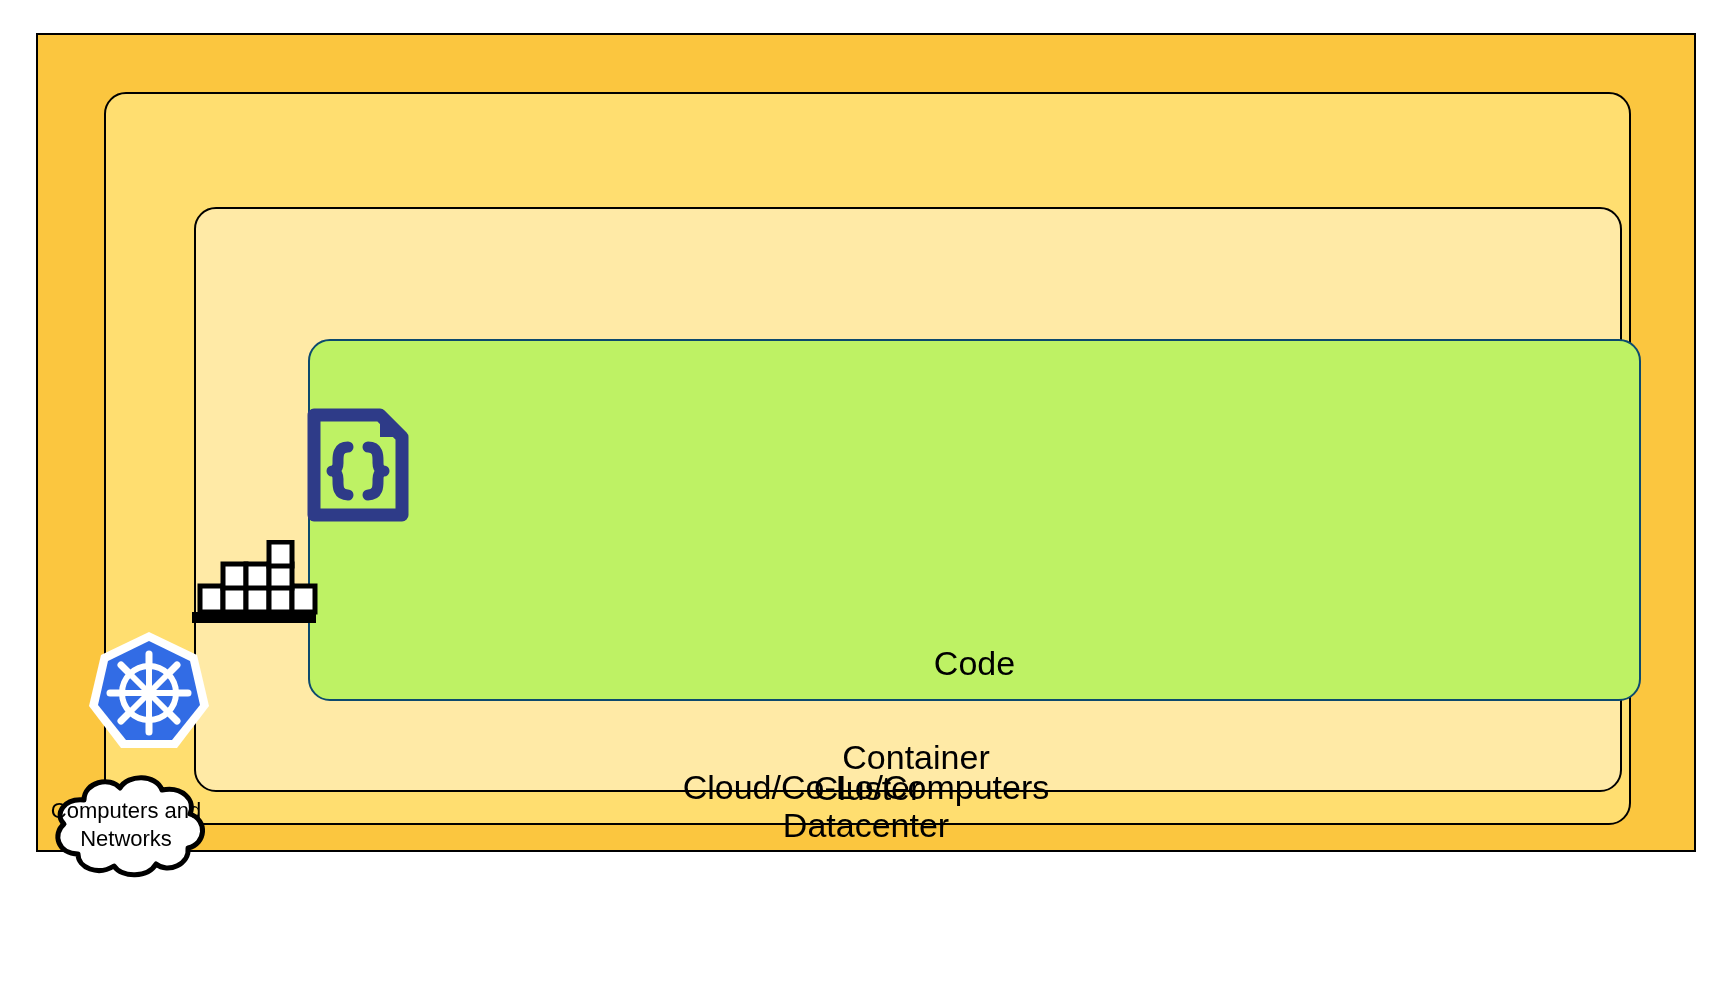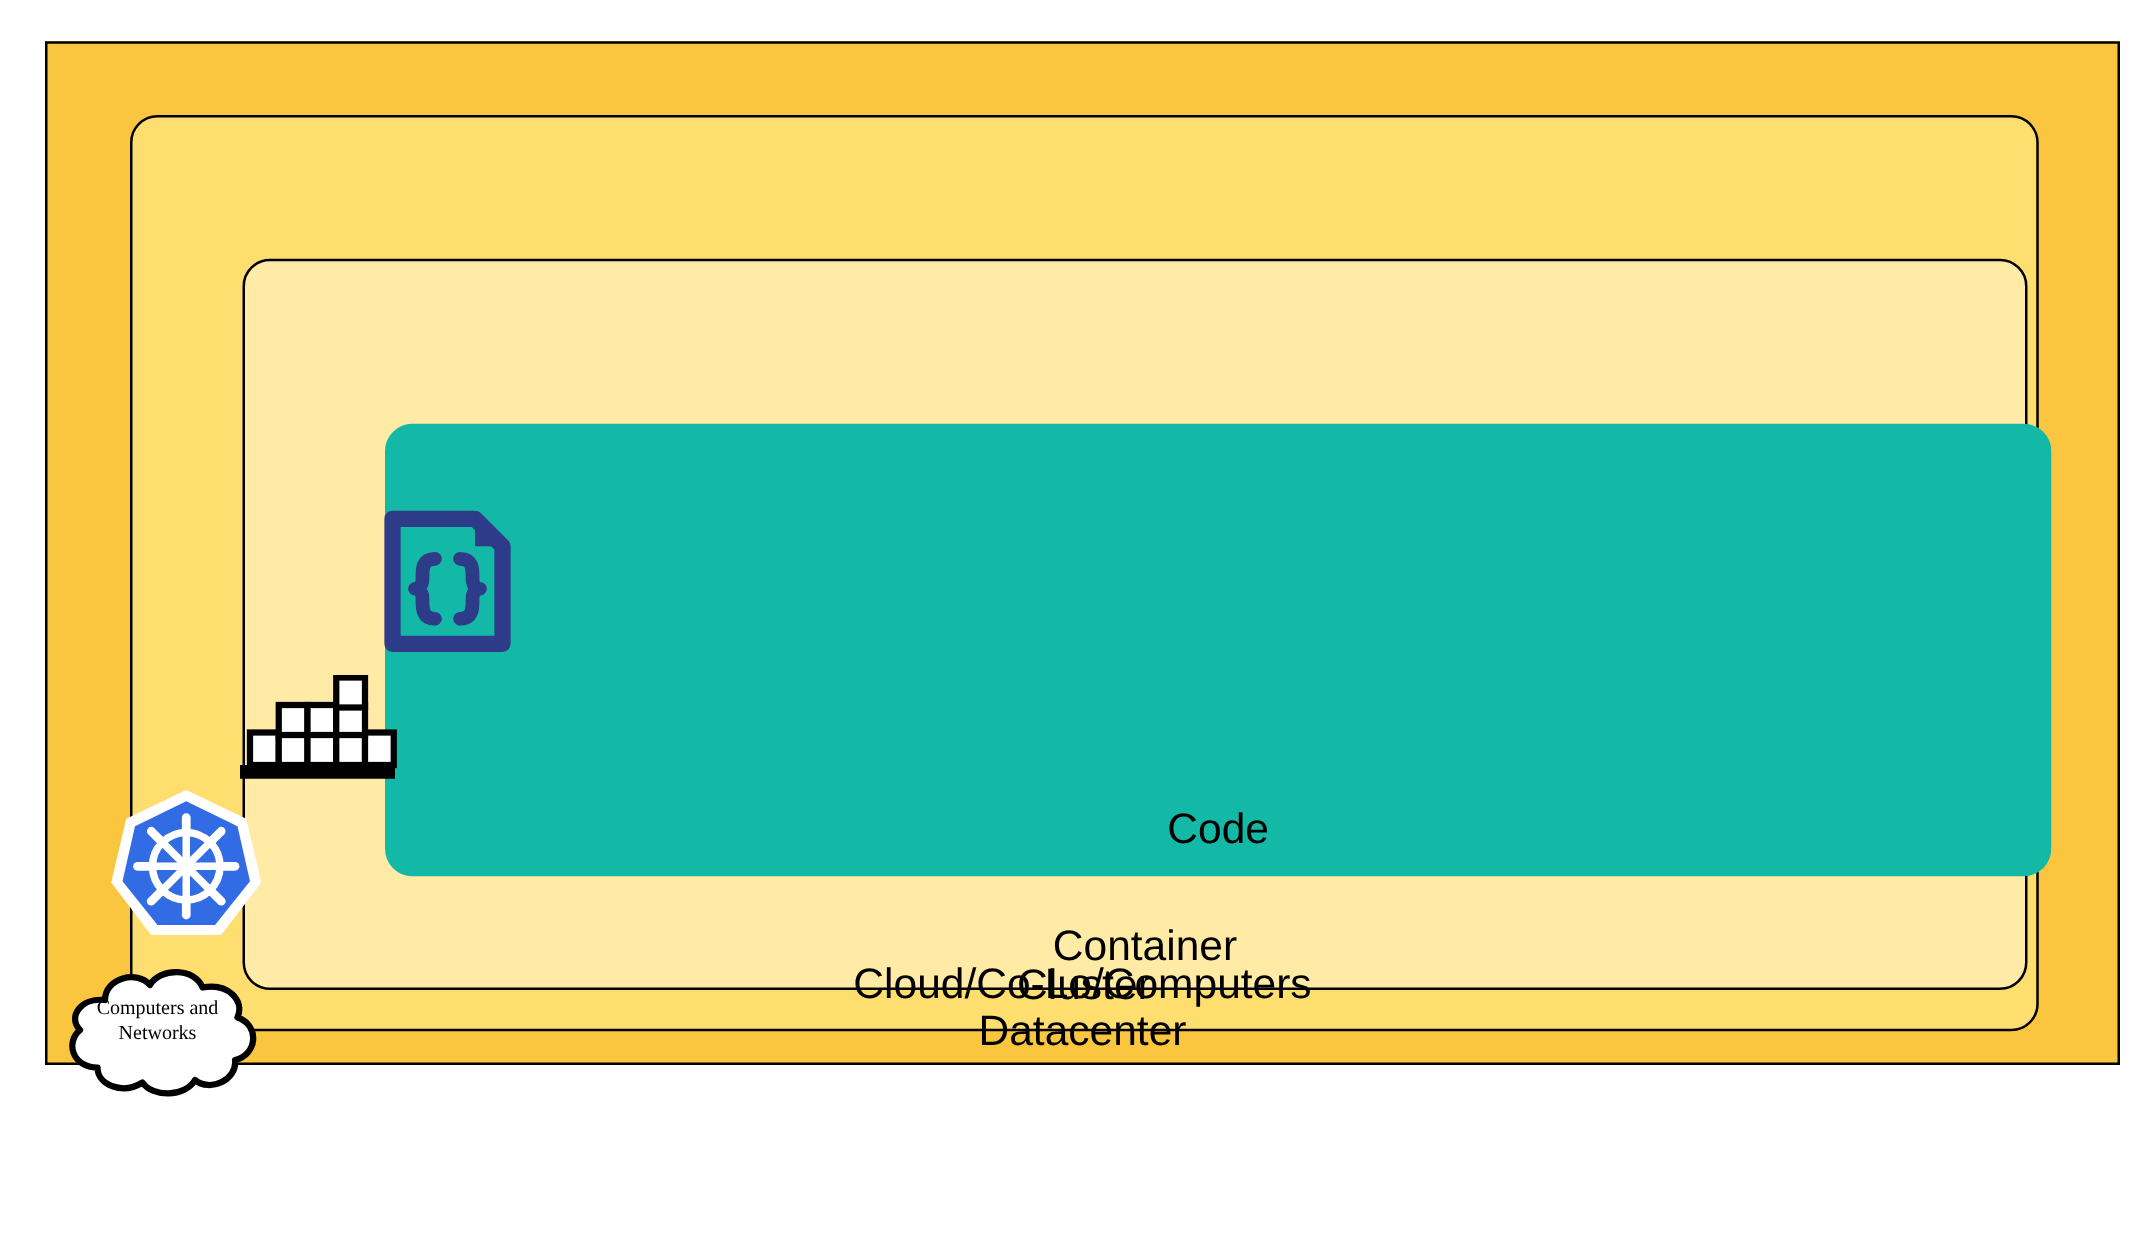--- a/index.html
+++ b/index.html
@@ -62,22 +62,22 @@
     border-radius: 22px;
   }
 
   
   .layer-code {
     position: absolute;
     left: 112px;
     top: 130px;
     width: 1333px;
     height: 362px;
-    background: #14b8a6;
-    border: 2px solid #14b8a6;
+    background: #bef264;
+    border: 2px solid #0c4a6e;
     box-sizing: border-box;
     border-radius: 22px;
   }
 
   
   .layer-label {
     position: absolute;
     font-size: 34px;
     color: #000000;
     line-height: 1.12;
@@ -130,25 +130,25 @@
     top: 735px;
     width: 172px;
     height: 110px;
   }
   .cloud-text {
     position: absolute;
     left: 2px;
     top: 762px;
     width: 172px;
     text-align: center;
-    font-size: 16px;
+    font-size: 22px;
     line-height: 1.25;
     color: #000000;
     white-space: pre-line;
-    font-family: Liberation Serif, serif;
+    font-family: Liberation Sans, sans-serif;
     pointer-events: none;
   }
 </style>
 </head>
 <body>
 
 <div id="stage">
 
   <div class="layer-datacenter">
 

